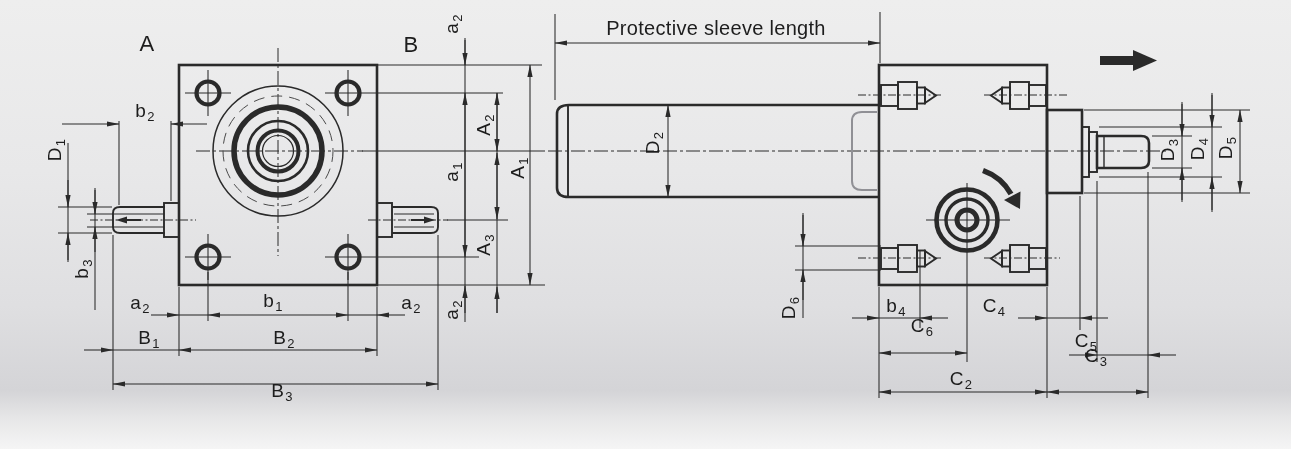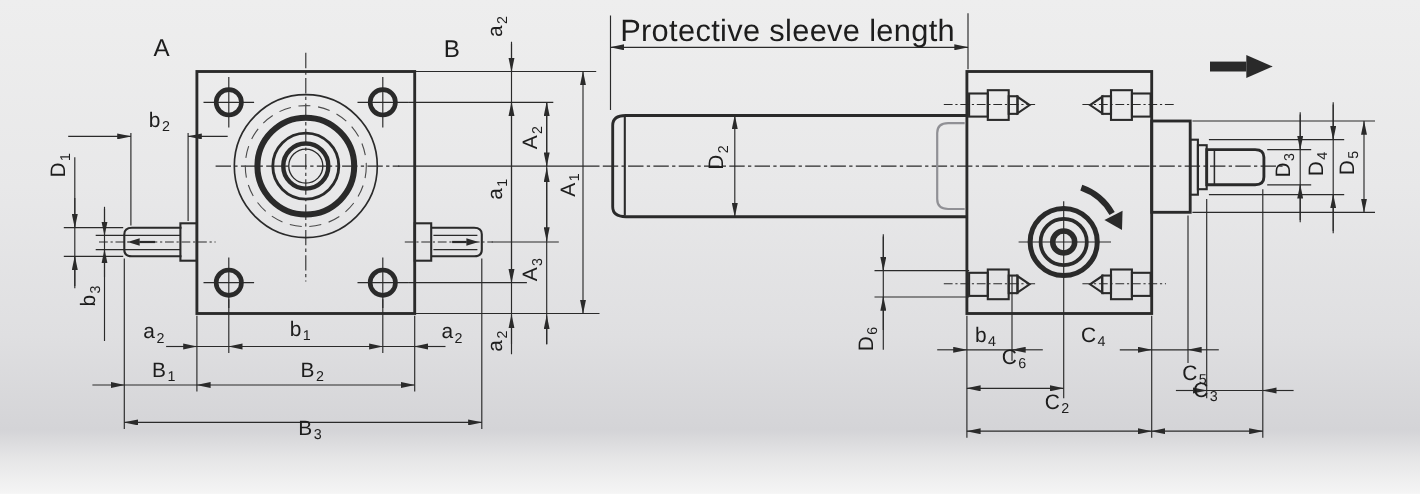--- a/index.html
+++ b/index.html
@@ -8,21 +8,21 @@
     background:linear-gradient(to bottom,#eeeeee 0%,#e8e8e9 38%,#dfdfe1 68%,#d4d4d7 87%,#e6e6e7 93%,#f5f5f5 100%);
     font-family:"Liberation Sans",sans-serif;
   }
   .stage svg{position:absolute;left:0;top:0;}
   .lbl{
     position:absolute;transform:translate(-50%,-50%);
     font-size:19px;color:#1d1d1d;white-space:nowrap;letter-spacing:.3px;line-height:1;
   }
   .rot{transform:translate(-50%,-50%) rotate(-90deg);}
   .big{font-size:22px;}
-  .sleeve-lbl{font-size:28px;}
+  .sleeve-lbl{font-size:20px;}
   .sub{font-size:13px;position:relative;top:4px;margin-left:1px;}
   
   .o25{stroke:#2a2a2a;stroke-width:2.6;fill:none;}
   .o2{stroke:#2a2a2a;stroke-width:1.9;fill:none;}
   .t{stroke:#2a2a2a;stroke-width:1.05;fill:none;}
   .t14{stroke:#2a2a2a;stroke-width:1.4;fill:none;}
   .d{stroke:#2a2a2a;stroke-width:1.05;fill:none;}
   .cl{stroke:#2a2a2a;stroke-width:1;fill:none;stroke-dasharray:14 3 3 3;}
   .clf{stroke:#2a2a2a;stroke-width:1;fill:none;stroke-dasharray:8 2.5 2 2.5;}
   .fill{fill:#2a2a2a;stroke:none;}
@@ -284,21 +284,21 @@
 <div class="lbl" style="left:273px;top:300px"><span>b</span><span class="sub">1</span></div>
 <div class="lbl" style="left:411px;top:302px"><span>a</span><span class="sub">2</span></div>
 <div class="lbl" style="left:149px;top:337px"><span>B</span><span class="sub">1</span></div>
 <div class="lbl" style="left:284px;top:337px"><span>B</span><span class="sub">2</span></div>
 <div class="lbl" style="left:282px;top:390px"><span>B</span><span class="sub">3</span></div>
 
 <div class="lbl rot" style="left:652px;top:143px"><span>D</span><span class="sub">2</span></div>
 <div class="lbl rot" style="left:788px;top:308px"><span>D</span><span class="sub">6</span></div>
 <div class="lbl" style="left:896px;top:305px"><span>b</span><span class="sub">4</span></div>
 <div class="lbl" style="left:922px;top:325px"><span>C</span><span class="sub">6</span></div>
-<div class="lbl" style="left:961px;top:366px"><span>C</span><span class="sub">2</span></div>
+<div class="lbl" style="left:961px;top:378px"><span>C</span><span class="sub">2</span></div>
 <div class="lbl" style="left:994px;top:305px"><span>C</span><span class="sub">4</span></div>
 <div class="lbl" style="left:1086px;top:340px"><span>C</span><span class="sub">5</span></div>
 <div class="lbl" style="left:1096px;top:355px"><span>C</span><span class="sub">3</span></div>
 <div class="lbl rot" style="left:1167px;top:150px"><span>D</span><span class="sub">3</span></div>
 <div class="lbl rot" style="left:1197px;top:149px"><span>D</span><span class="sub">4</span></div>
 <div class="lbl rot" style="left:1225px;top:148px"><span>D</span><span class="sub">5</span></div>
 
 </div>
 
 </body></html>

